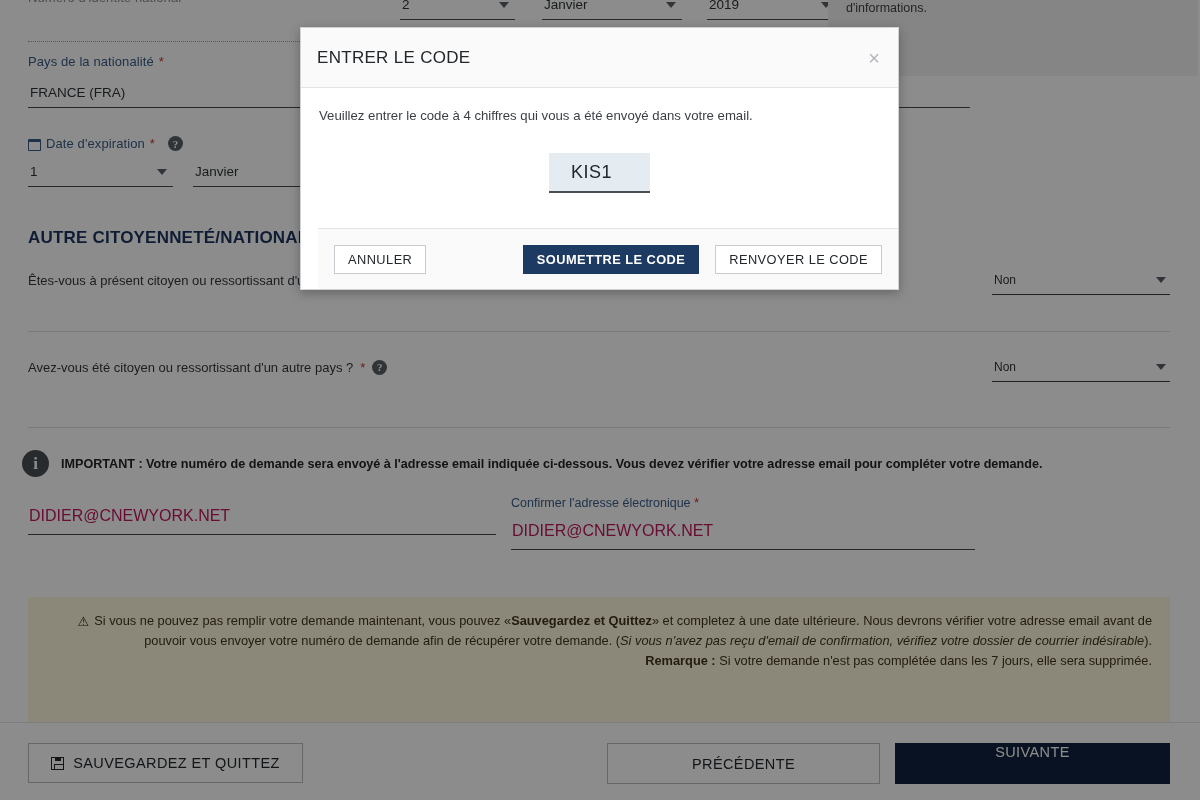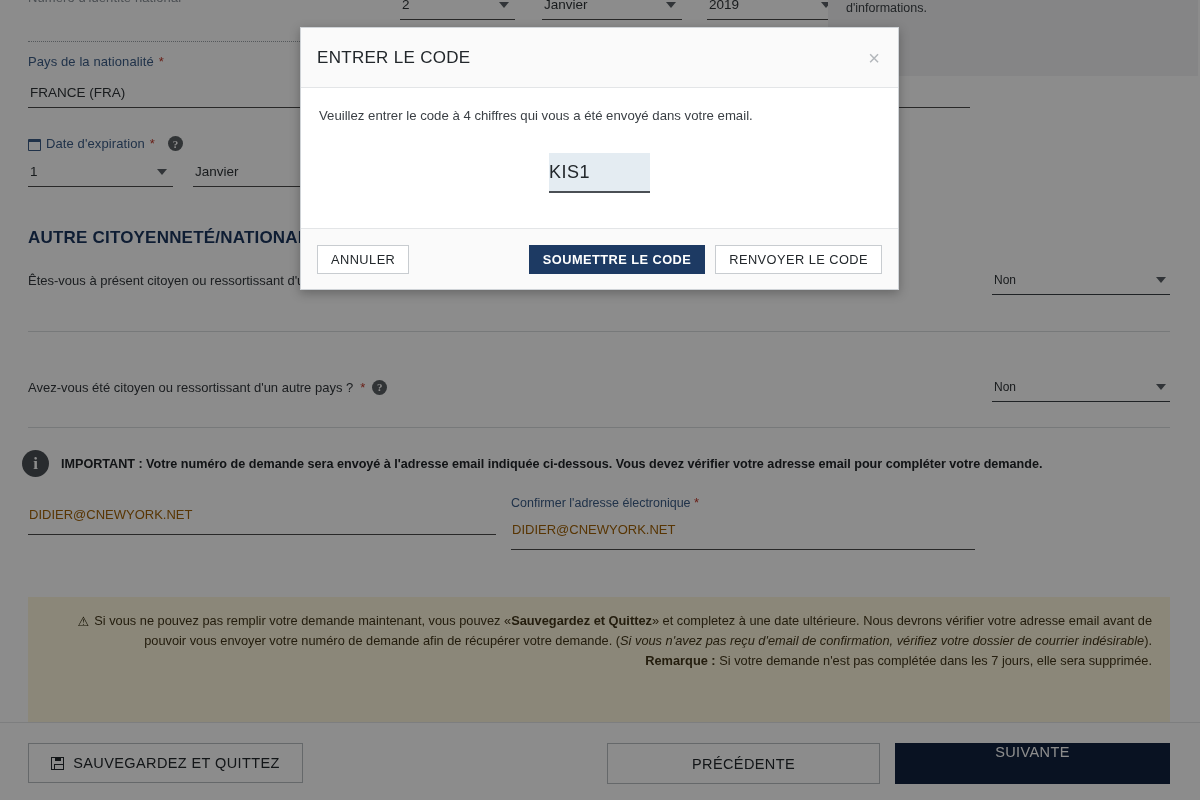--- a/index.html
+++ b/index.html
@@ -197,22 +197,22 @@
   
   .email-block { position: absolute; }
   .email-label {
     font-size: 12.5px;
     color: #3b5c86;
   }
   .email-value {
     margin-top: 12px;
     border-bottom: 1px solid #4a4a4a;
     height: 28px;
-    font-size: 13px;
-    color: #a16207;
+    font-size: 16px;
+    color: #be185d;
     padding-left: 1px;
   }
 
   
   .warn-box {
     position: absolute;
     left: 28px;
     top: 597px;
     width: 1142px;
     height: 138px;
@@ -354,35 +354,36 @@
     justify-content: center;
   }
   .code-input {
     width: 101px;
     height: 40px;
     background: #e4ecf2;
     border: none;
     border-bottom: 2px solid #4a4f54;
     font-size: 18px;
     color: #22272b;
-    text-align: left;
+    text-align: center;
     font-family: "Liberation Sans", sans-serif;
     letter-spacing: .5px;
     outline: none;
     padding-right: 16px;
   }
   .modal-footer {
     height: 61px;
     background: #fafafa;
     border-top: 1px solid #e3e5e7;
     display: flex;
     align-items: center;
     padding: 8px 16px;
     flex: none;
-    gap: 10px;
+    gap: 16px;
+    margin-left: 17px;
   }
   .mbtn {
     font-size: 12.8px;
     letter-spacing: .45px;
     padding: 0 13px;
     height: 29px;
     display: inline-flex;
     align-items: center;
     justify-content: center;
     cursor: pointer;
@@ -482,21 +483,21 @@
         <span class="help-icon">?</span>
       </div>
       <div class="q-sel">
         <span>Non</span>
         <span class="caret"></span>
       </div>
     </div>
 
     <div class="divider" style="top:331px;"></div>
 
-    <div class="q-row" style="top:372px;text-align:center;">
+    <div class="q-row" style="top:352px;text-align:center;">
       <div class="q-text">
         <span>Avez-vous été citoyen ou ressortissant d'un autre pays ?</span>
         <span class="req">*</span>
         <span class="help-icon">?</span>
       </div>
       <div class="q-sel">
         <span>Non</span>
         <span class="caret"></span>
       </div>
     </div>

